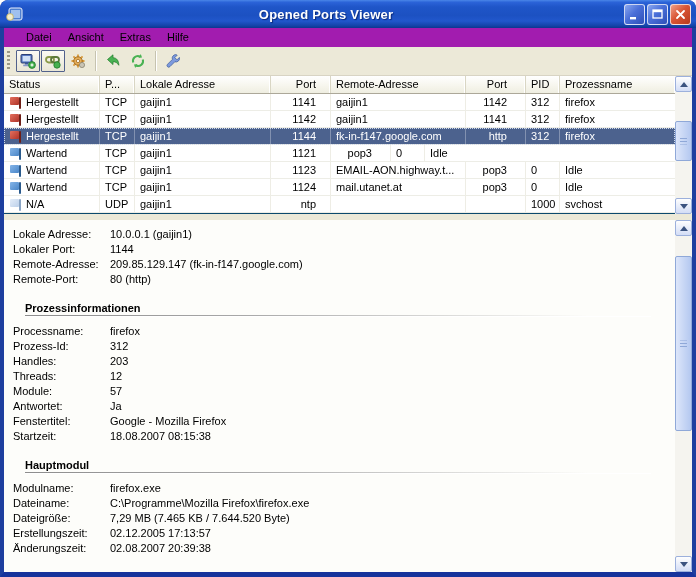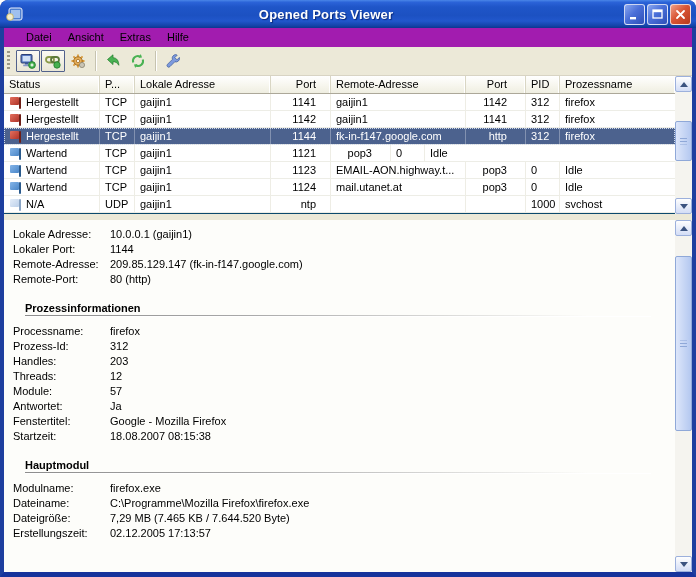--- a/index.html
+++ b/index.html
@@ -361,20 +361,24 @@
               <span class="kv-value">C:\Programme\Mozilla Firefox\firefox.exe</span>
             </div>
             <div class="kv-row">
               <span class="kv-label">Dateigröße:</span>
               <span class="kv-value">7,29 MB (7.465 KB / 7.644.520 Byte)</span>
             </div>
             <div class="kv-row">
               <span class="kv-label">Erstellungszeit:</span>
               <span class="kv-value">02.12.2005 17:13:57</span>
             </div>
+            <div class="kv-row">
+              <span class="kv-label">Änderungszeit:</span>
+              <span class="kv-value">02.08.2007 20:39:38</span>
+            </div>
           </div>
       </div>
 
       <div class="vscroll">
         <div class="sbtn up">
             <div class="arrow up"></div>
           </div>
         <div class="sthumb" style="top:36px;height:175px;"></div>
         <div class="sbtn down">
             <div class="arrow down"></div>

